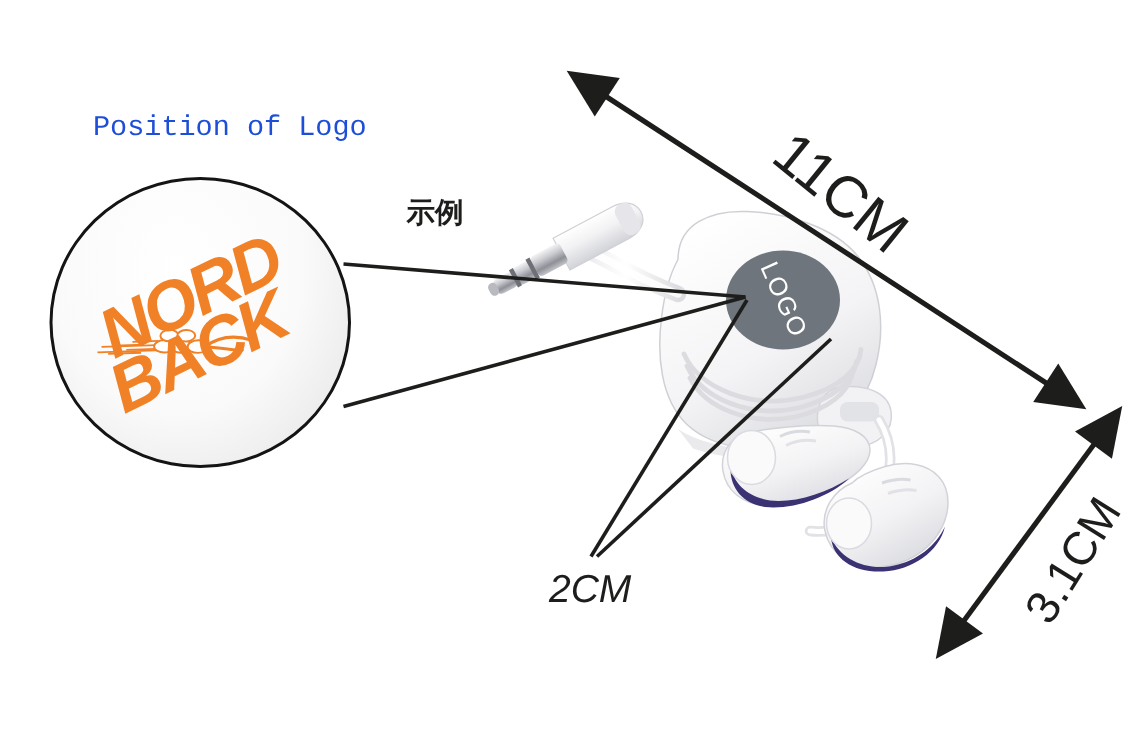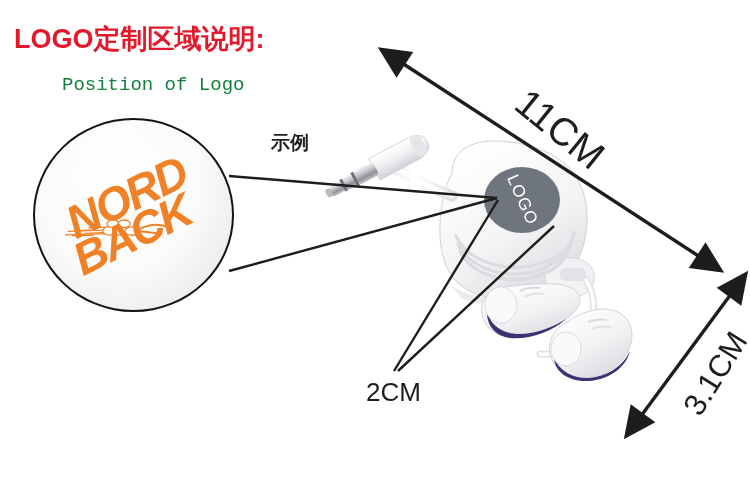--- a/index.html
+++ b/index.html
@@ -15,21 +15,21 @@
   
   .heading-cn{
     position:absolute;left:14px;top:26px;
     font-family:"Liberation Sans","DejaVu Sans",sans-serif;
     font-weight:bold;font-size:27px;letter-spacing:0px;
     color:#e4172b;white-space:nowrap;line-height:1;
   }
   .heading-en{
     position:absolute;left:62px;top:76px;
     font-family:"Liberation Mono","DejaVu Sans Mono",monospace;
-    font-size:19px;color:#15803d;white-space:nowrap;line-height:1;
+    font-size:19px;color:#1d4ed8;white-space:nowrap;line-height:1;
   }
 
   
   .label-example{
     position:absolute;left:271px;top:133px;
     font-family:Liberation Sans, sans-serif;
     font-weight:bold;font-size:19px;color:#1d1d1b;
     white-space:nowrap;line-height:1;
   }
 
@@ -41,21 +41,21 @@
   }
   .dim-11{
     left:533px;top:82px;font-size:39px;
     transform:rotate(39deg);transform-origin:left top;
   }
   .dim-31{
     left:678px;top:404px;font-size:31px;
     transform:rotate(-58deg);transform-origin:left top;
   }
   .dim-2{
-    left:366px;top:379px;font-size:26px;
+    left:366px;top:379px;font-size:26px;font-style:italic;
   }
 
   
   svg.overlay{position:absolute;left:0;top:0;width:750px;height:499px;}
 
   
   .mag-circle{
     position:absolute;left:33px;top:118px;
     width:197px;height:190px;border-radius:50%;
     background:radial-gradient(ellipse at 42% 30%,#ffffff 0%,#fafafa 52%,#ececed 80%,#e2e2e4 100%);
@@ -252,21 +252,20 @@
     <g stroke="#1d1d1b" stroke-width="2.4" fill="none">
       <path d="M394 371 L498 200"></path>
       <path d="M398 371 L554 226"></path>
     </g>
 
     <line x1="402" y1="63" x2="700" y2="257" stroke="#1d1d1b" stroke-width="3.4" marker-start="url(#arwStart)" marker-end="url(#arwEnd)"></line>
 
     <line x1="641" y1="416" x2="731" y2="294" stroke="#1d1d1b" stroke-width="3.4" marker-start="url(#arwStart)" marker-end="url(#arwEnd)"></line>
   </svg>
 
-  <div class="heading-cn">LOGO定制区域说明:</div>
   <div class="heading-en">Position of Logo</div>
 
   <div class="label-example">示例</div>
 
   <div class="dim dim-11">11CM</div>
   <div class="dim dim-31">3.1CM</div>
   <div class="dim dim-2">2CM</div>
 
 </div>
 

